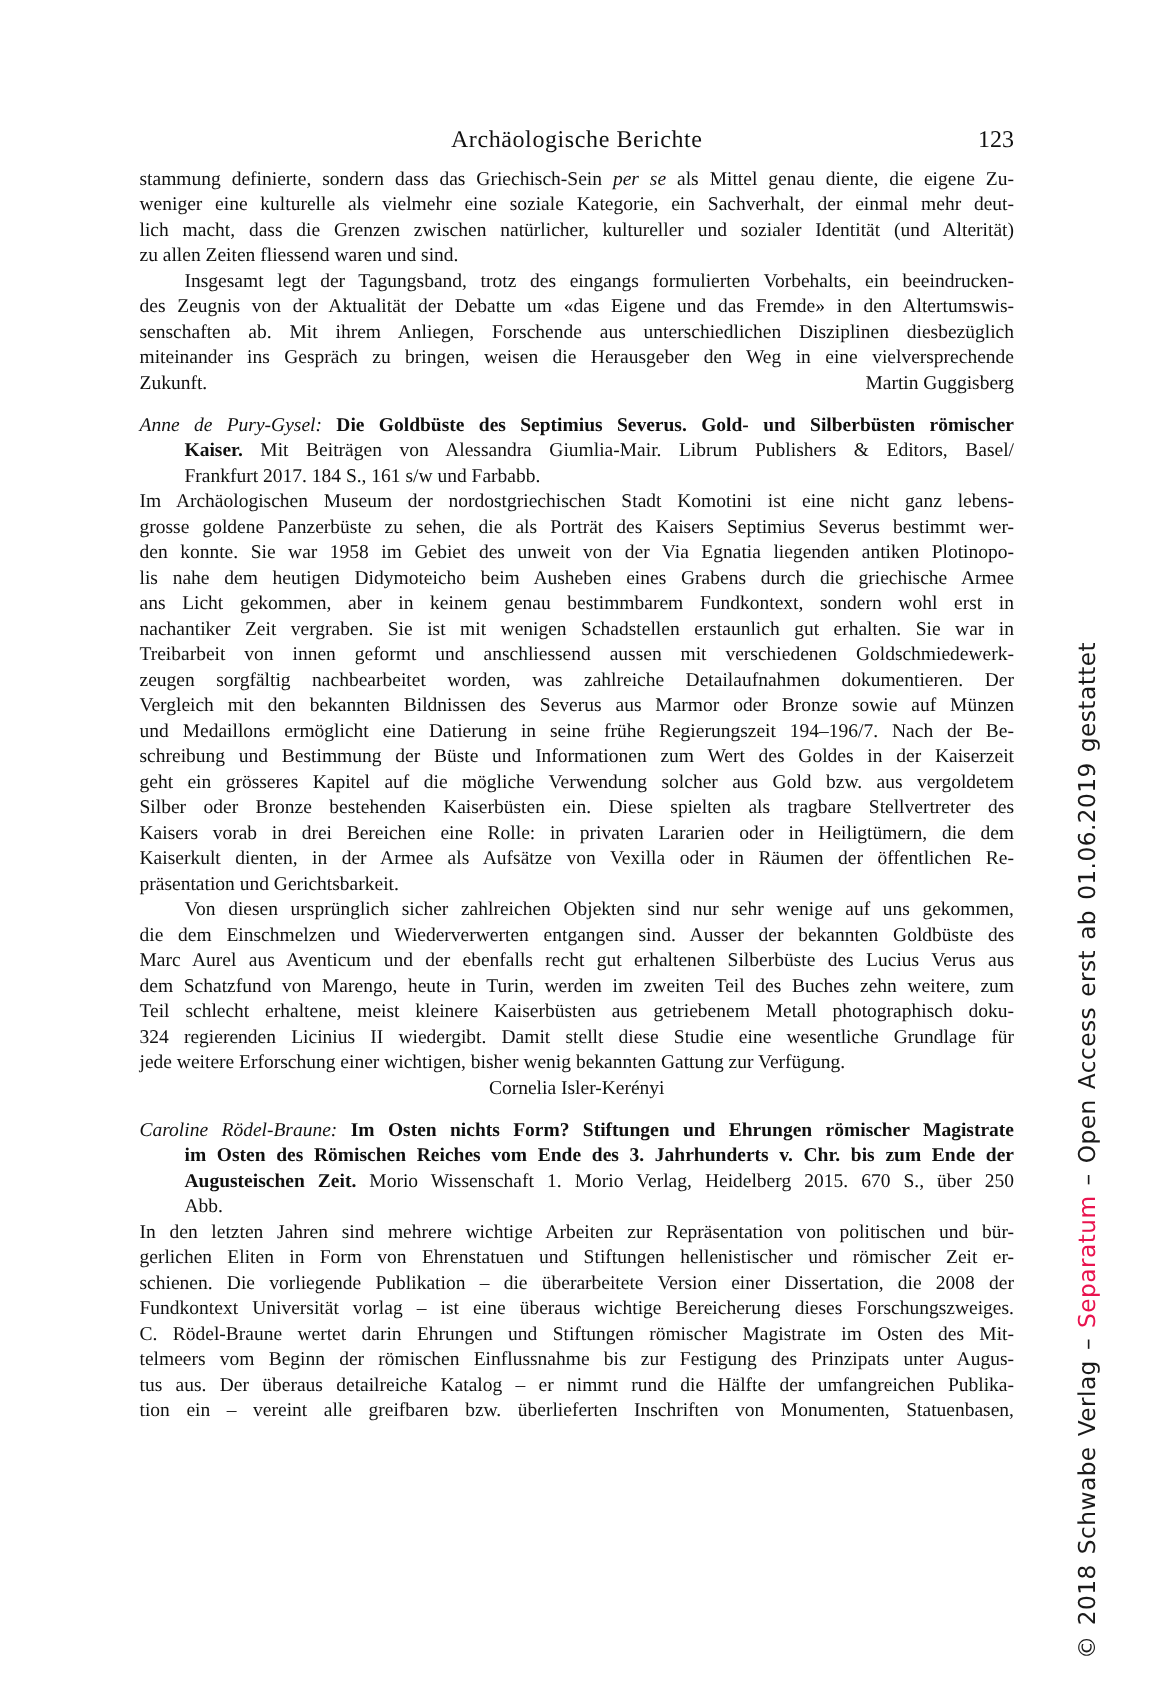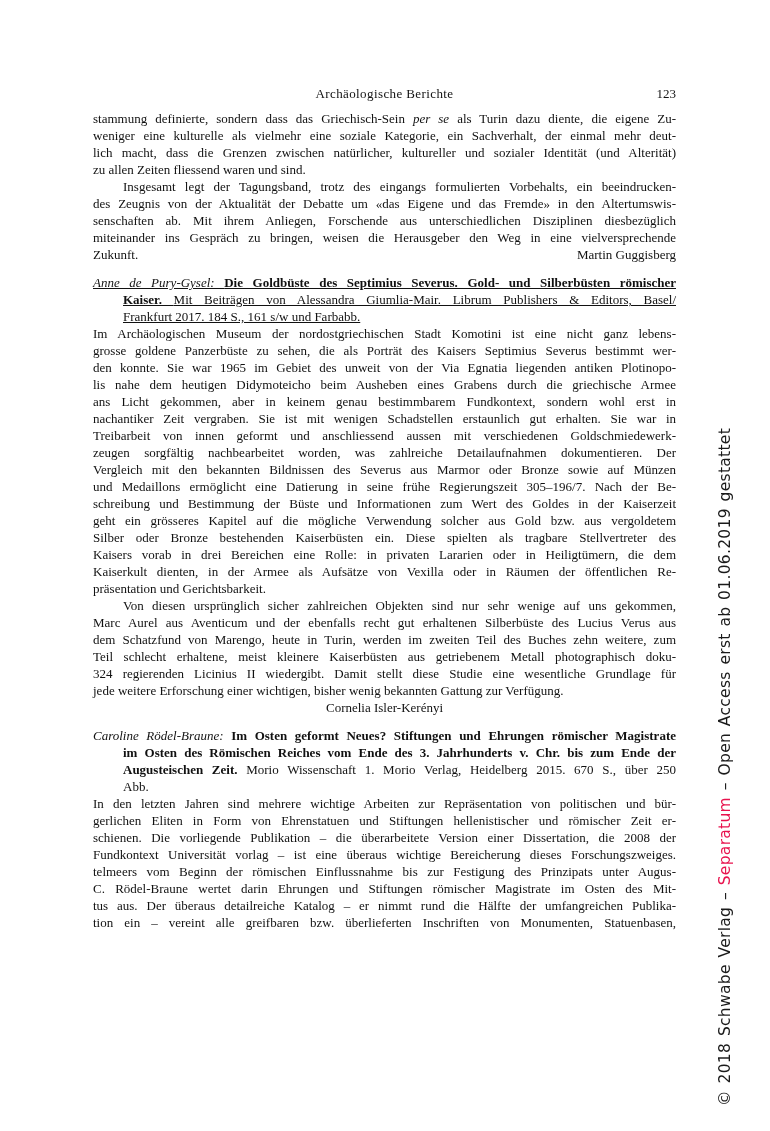--- a/index.html
+++ b/index.html
@@ -12,21 +12,21 @@
     color: #111111;
   }
   .text-col {
     position: absolute;
     left: 93px; top: 85px;
     width: 583px;
   }
   .page-header {
     position: relative;
     text-align: center;
-    font-size: 13px;
+    font-size: 16px;
     line-height: 17px;
     height: 17px;
     letter-spacing: 0.4px;
     margin-bottom: 8px;
   }
   .page-num {
     position: absolute;
     right: 0; top: 0;
     letter-spacing: 0;
   }
@@ -59,77 +59,78 @@
 </head>
 <body>
 
 <div class="text-col">
   <div class="page-header">
     <span>Archäologische Berichte</span>
     <span class="page-num">123</span>
   </div>
   <div id="text-flow">
       <div class="block">
-        <div class="line j"><span>stammung definierte, sondern dass das Griechisch-Sein </span><span class="i">per se</span><span> als Turin dazu diente, die eigene Zu-</span></div>
+        <div class="line j"><span>stammung definierte, sondern dass das Griechisch-Sein </span><span class="i">per se</span><span> als Mittel genau diente, die eigene Zu-</span></div>
         <div class="line j"><span>weniger eine kulturelle als vielmehr eine soziale Kategorie, ein Sachverhalt, der einmal mehr deut-</span></div>
         <div class="line j"><span>lich macht, dass die Grenzen zwischen natürlicher, kultureller und sozialer Identität (und Alterität)</span></div>
         <div class="line"><span>zu allen Zeiten fliessend waren und sind.</span></div>
       </div>
       <div class="block">
         <div class="line j ind"><span>Insgesamt legt der Tagungsband, trotz des eingangs formulierten Vorbehalts, ein beeindrucken-</span></div>
         <div class="line j"><span>des Zeugnis von der Aktualität der Debatte um «das Eigene und das Fremde» in den Altertumswis-</span></div>
         <div class="line j"><span>senschaften ab. Mit ihrem Anliegen, Forschende aus unterschiedlichen Disziplinen diesbezüglich</span></div>
         <div class="line j"><span>miteinander ins Gespräch zu bringen, weisen die Herausgeber den Weg in eine vielversprechende</span></div>
         <div class="line"><span class="sig">Martin Guggisberg</span><span>Zukunft.</span></div>
       </div>
-      <div class="block" style="margin-top: 11px; text-decoration: underline;">
+      <div class="block" style="margin-top: 11px;">
         <div class="line j"><span class="i">Anne de Pury-Gysel: </span><span class="b">Die Goldbüste des Septimius Severus. Gold- und Silberbüsten römischer</span></div>
         <div class="line j ind"><span class="b">Kaiser. </span><span>Mit Beiträgen von Alessandra Giumlia-Mair. Librum Publishers &amp; Editors, Basel/</span></div>
         <div class="line ind"><span>Frankfurt 2017. 184 S., 161 s/w und Farbabb.</span></div>
       </div>
       <div class="block">
         <div class="line j"><span>Im Archäologischen Museum der nordostgriechischen Stadt Komotini ist eine nicht ganz lebens-</span></div>
         <div class="line j"><span>grosse goldene Panzerbüste zu sehen, die als Porträt des Kaisers Septimius Severus bestimmt wer-</span></div>
-        <div class="line j"><span>den konnte. Sie war 1965 im Gebiet des unweit von der Via Egnatia liegenden antiken Plotinopo-</span></div>
+        <div class="line j"><span>den konnte. Sie war 1958 im Gebiet des unweit von der Via Egnatia liegenden antiken Plotinopo-</span></div>
         <div class="line j"><span>lis nahe dem heutigen Didymoteicho beim Ausheben eines Grabens durch die griechische Armee</span></div>
         <div class="line j"><span>ans Licht gekommen, aber in keinem genau bestimmbarem Fundkontext, sondern wohl erst in</span></div>
         <div class="line j"><span>nachantiker Zeit vergraben. Sie ist mit wenigen Schadstellen erstaunlich gut erhalten. Sie war in</span></div>
         <div class="line j"><span>Treibarbeit von innen geformt und anschliessend aussen mit verschiedenen Goldschmiedewerk-</span></div>
         <div class="line j"><span>zeugen sorgfältig nachbearbeitet worden, was zahlreiche Detailaufnahmen dokumentieren. Der</span></div>
         <div class="line j"><span>Vergleich mit den bekannten Bildnissen des Severus aus Marmor oder Bronze sowie auf Münzen</span></div>
-        <div class="line j"><span>und Medaillons ermöglicht eine Datierung in seine frühe Regierungszeit 305–196/7. Nach der Be-</span></div>
+        <div class="line j"><span>und Medaillons ermöglicht eine Datierung in seine frühe Regierungszeit 194–196/7. Nach der Be-</span></div>
         <div class="line j"><span>schreibung und Bestimmung der Büste und Informationen zum Wert des Goldes in der Kaiserzeit</span></div>
         <div class="line j"><span>geht ein grösseres Kapitel auf die mögliche Verwendung solcher aus Gold bzw. aus vergoldetem</span></div>
         <div class="line j"><span>Silber oder Bronze bestehenden Kaiserbüsten ein. Diese spielten als tragbare Stellvertreter des</span></div>
         <div class="line j"><span>Kaisers vorab in drei Bereichen eine Rolle: in privaten Lararien oder in Heiligtümern, die dem</span></div>
         <div class="line j"><span>Kaiserkult dienten, in der Armee als Aufsätze von Vexilla oder in Räumen der öffentlichen Re-</span></div>
         <div class="line"><span>präsentation und Gerichtsbarkeit.</span></div>
       </div>
       <div class="block">
         <div class="line j ind"><span>Von diesen ursprünglich sicher zahlreichen Objekten sind nur sehr wenige auf uns gekommen,</span></div>
+        <div class="line j"><span>die dem Einschmelzen und Wiederverwerten entgangen sind. Ausser der bekannten Goldbüste des</span></div>
         <div class="line j"><span>Marc Aurel aus Aventicum und der ebenfalls recht gut erhaltenen Silberbüste des Lucius Verus aus</span></div>
         <div class="line j"><span>dem Schatzfund von Marengo, heute in Turin, werden im zweiten Teil des Buches zehn weitere, zum</span></div>
         <div class="line j"><span>Teil schlecht erhaltene, meist kleinere Kaiserbüsten aus getriebenem Metall photographisch doku-</span></div>
         <div class="line j"><span>324 regierenden Licinius II wiedergibt. Damit stellt diese Studie eine wesentliche Grundlage für</span></div>
         <div class="line"><span>jede weitere Erforschung einer wichtigen, bisher wenig bekannten Gattung zur Verfügung.</span></div>
         <div class="line right">Cornelia Isler-Kerényi</div>
       </div>
       <div class="block" style="margin-top: 11px;">
-        <div class="line j"><span class="i">Caroline Rödel-Braune: </span><span class="b">Im Osten geformt Neues? Stiftungen und Ehrungen römischer Magistrate</span></div>
+        <div class="line j"><span class="i">Caroline Rödel-Braune: </span><span class="b">Im Osten nichts Form? Stiftungen und Ehrungen römischer Magistrate</span></div>
         <div class="line j ind"><span class="b">im Osten des Römischen Reiches vom Ende des 3. Jahrhunderts v. Chr. bis zum Ende der</span></div>
         <div class="line j ind"><span class="b">Augusteischen Zeit. </span><span>Morio Wissenschaft 1. Morio Verlag, Heidelberg 2015. 670 S., über 250</span></div>
         <div class="line ind"><span>Abb.</span></div>
       </div>
       <div class="block">
         <div class="line j"><span>In den letzten Jahren sind mehrere wichtige Arbeiten zur Repräsentation von politischen und bür-</span></div>
         <div class="line j"><span>gerlichen Eliten in Form von Ehrenstatuen und Stiftungen hellenistischer und römischer Zeit er-</span></div>
         <div class="line j"><span>schienen. Die vorliegende Publikation – die überarbeitete Version einer Dissertation, die 2008 der</span></div>
         <div class="line j"><span>Fundkontext Universität vorlag – ist eine überaus wichtige Bereicherung dieses Forschungszweiges.</span></div>
+        <div class="line j"><span>C. Rödel-Braune wertet darin Ehrungen und Stiftungen römischer Magistrate im Osten des Mit-</span></div>
         <div class="line j"><span>telmeers vom Beginn der römischen Einflussnahme bis zur Festigung des Prinzipats unter Augus-</span></div>
-        <div class="line j"><span>C. Rödel-Braune wertet darin Ehrungen und Stiftungen römischer Magistrate im Osten des Mit-</span></div>
         <div class="line j"><span>tus aus. Der überaus detailreiche Katalog – er nimmt rund die Hälfte der umfangreichen Publika-</span></div>
         <div class="line j"><span>tion ein – vereint alle greifbaren bzw. überlieferten Inschriften von Monumenten, Statuenbasen,</span></div>
       </div>
     </div>
 </div>
 
 <div class="sidebar" style="color: rgb(26, 26, 26);">
   <span>© 2018 Schwabe Verlag – </span><span id="sep-red" style="color: rgb(232, 19, 78);">Separatum</span><span> – Open Access erst ab 01.06.2019 gestattet</span>
 </div>
 

